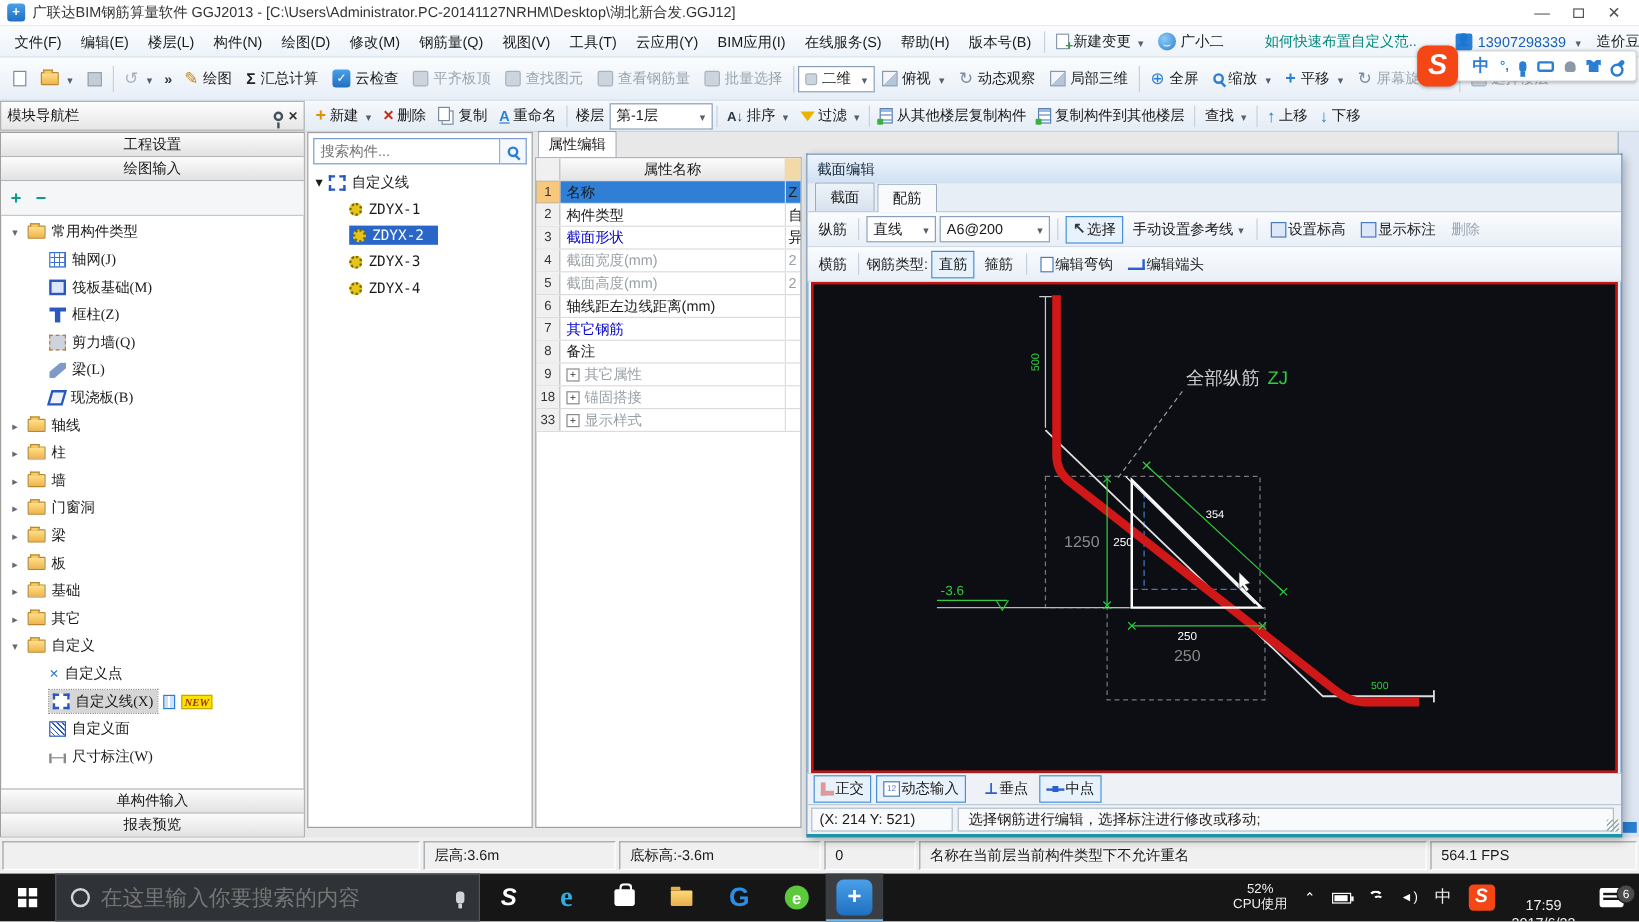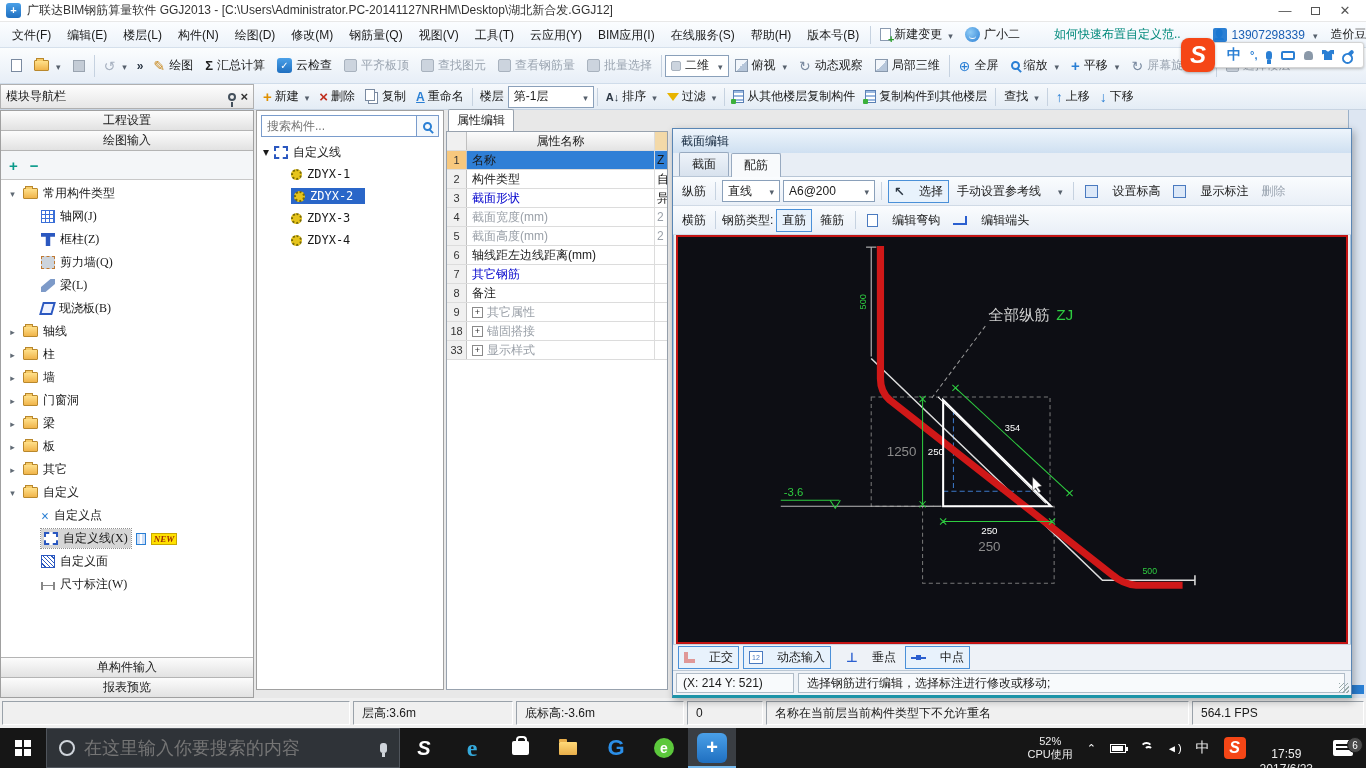--- a/index.html
+++ b/index.html
@@ -126,21 +126,21 @@
 
 #rsliver{position:absolute;right:0;top:0;width:18px;height:588px;background:#dde6f2;border-left:1px solid #9ab0c8;}
 #rsliver .bluebit{position:absolute;right:2px;bottom:4px;width:12px;height:9px;background:#2a7fd4;}
 
 #dlg{position:absolute;left:672px;top:128px;width:680px;height:570px;background:#f0f0f0;border:1px solid #5a86b4;box-shadow:inset 0 0 0 1px #a8c4de,2px 3px 8px rgba(0,0,0,.3);border-bottom:3px solid #1d94a8;display:flex;flex-direction:column;z-index:6;}
 .dtitle{height:24px;flex:none;background:linear-gradient(#eef5fc,#cfe0f1);display:flex;align-items:center;padding:0 8px;color:#10253c;}
 .dtabs{height:24px;flex:none;display:flex;align-items:flex-end;padding-left:6px;gap:2px;background:#e8eef5;border-bottom:1px solid #b8c6d6;}
 .dtab{padding:3px 12px;border:1px solid #98aac0;border-bottom:0;background:linear-gradient(#eef3f9,#d8e2ee);border-radius:2px 2px 0 0;}
 .dtab.act{background:#f8fafc;position:relative;top:1px;}
 .dtb{height:29px;flex:none;display:flex;align-items:center;padding:0 6px;gap:3px;background:linear-gradient(#fafcfe,#e9eff7);border-bottom:1px solid #d0dae6;white-space:nowrap;}
-.dbtn{display:flex;align-items:center;gap:14px;padding:2px 5px;flex:none;}
+.dbtn{display:flex;align-items:center;gap:1px;padding:2px 5px;flex:none;}
 .dbtn.boxed{border:1px solid #4a90d8;background:#e8f2fc;}
 .g-cursor::before{content:"↖";color:#2c3744;font-weight:bold;font-size:13px;}
 .gqb{width:13px;height:13px;background:#dce8f8;border:1px solid #4a7ac0;flex:none;}
 .g-pageic{width:11px;height:13px;background:#fff;border:1px solid #4a7ac0;flex:none;}
 .g-endic{width:14px;height:9px;border-bottom:2px solid #2a5fd0;position:relative;flex:none;}
 .g-endic::after{content:"";position:absolute;right:0;top:0;width:2px;height:9px;background:#2a5fd0;}
 .ortho-ic{width:11px;height:11px;border-left:4px solid #e09898;border-bottom:4px solid #e09898;flex:none;}
 .dyn-ic{width:14px;height:13px;border:1px solid #4a7ac0;background:#fff;font-size:7px;color:#4a7ac0;text-align:center;line-height:12px;flex:none;}
 .dyn-ic::before{content:"12";}
 .perp-ic::before{content:"⊥";color:#2a5fd0;font-weight:bold;font-size:13px;}
@@ -427,20 +427,24 @@
       <div class="trow">
           <span class="exp exp-o"></span>
           <span class="fold"></span>
           <span>常用构件类型</span>
         </div>
       <div class="trow lvl1">
           <span class="ic ic-grid"></span>
           <span>轴网(J)</span>
         </div>
       <div class="trow lvl1">
+          <span class="ic ic-raft"></span>
+          <span>筏板基础(M)</span>
+        </div>
+      <div class="trow lvl1">
           <span class="ic ic-col"></span>
           <span>框柱(Z)</span>
         </div>
       <div class="trow lvl1">
           <span class="ic ic-wall"></span>
           <span>剪力墙(Q)</span>
         </div>
       <div class="trow lvl1">
           <span class="ic ic-beam"></span>
           <span>梁(L)</span>
@@ -471,20 +475,25 @@
         </div>
       <div class="trow">
           <span class="exp exp-c"></span>
           <span class="fold"></span>
           <span>梁</span>
         </div>
       <div class="trow">
           <span class="exp exp-c"></span>
           <span class="fold"></span>
           <span>板</span>
+        </div>
+      <div class="trow">
+          <span class="exp exp-c"></span>
+          <span class="fold"></span>
+          <span>基础</span>
         </div>
       <div class="trow">
           <span class="exp exp-c"></span>
           <span class="fold"></span>
           <span>其它</span>
         </div>
       <div class="trow">
           <span class="exp exp-o"></span>
           <span class="fold"></span>
           <span>自定义</span>

